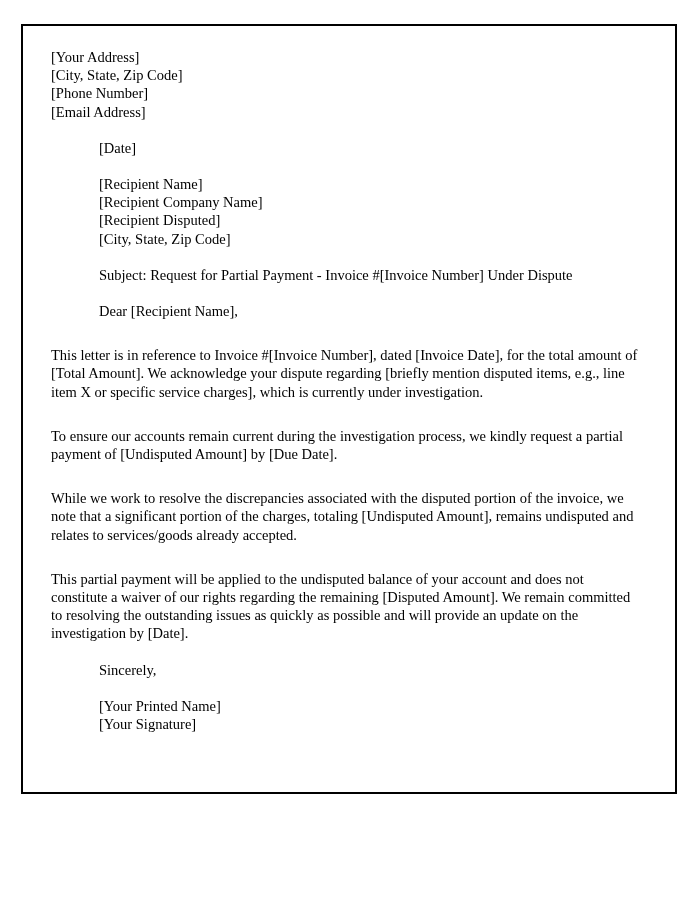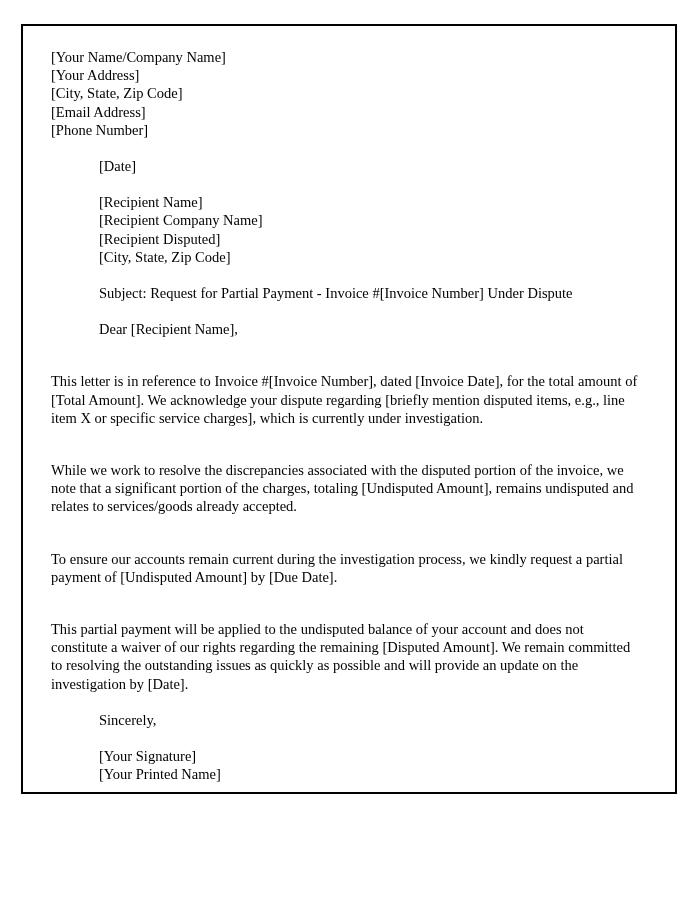--- a/index.html
+++ b/index.html
@@ -37,63 +37,62 @@
     line-height: 18.2px;
   }
   .line {
     white-space: pre;
   }
   .block {
     margin-top: 18px;
     margin-left: 48px;
   }
   p.para {
-    margin: 34px 0 0 0;
+    margin: 26px 0 0 0;
   }
   .subject {
     font-weight: normal;
   }
 </style>
 </head>
 <body>
 
 <div class="canvas">
   <div class="page">
     <div class="content">
 
       <div>
-        <div class="line">[Your Name/Company Name]</div>
         <div class="line">[Your Address]</div>
         <div class="line">[City, State, Zip Code]</div>
+        <div class="line">[Phone Number]</div>
         <div class="line">[Email Address]</div>
-        <div class="line">[Phone Number]</div>
       </div>
 
       <div class="block">
         <div class="line">[Date]</div>
       </div>
 
       <div class="block">
         <div class="line">[Recipient Name]</div>
         <div class="line">[Recipient Company Name]</div>
         <div class="line">[Recipient Disputed]</div>
         <div class="line">[City, State, Zip Code]</div>
       </div>
 
       <div class="block subject">Subject: Request for Partial Payment - Invoice #[Invoice Number] Under Dispute</div>
 
       <div class="block">Dear [Recipient Name],</div>
 
       <p class="para">This letter is in reference to Invoice #[Invoice Number], dated [Invoice Date], for the total amount of [Total Amount]. We acknowledge your dispute regarding [briefly mention disputed items, e.g., line item X or specific service charges], which is currently under investigation.</p>
+      <p class="para">To ensure our accounts remain current during the investigation process, we kindly request a partial payment of [Undisputed Amount] by [Due Date].</p>
       <p class="para">While we work to resolve the discrepancies associated with the disputed portion of the invoice, we note that a significant portion of the charges, totaling [Undisputed Amount], remains undisputed and relates to services/goods already accepted.</p>
-      <p class="para">To ensure our accounts remain current during the investigation process, we kindly request a partial payment of [Undisputed Amount] by [Due Date].</p>
       <p class="para">This partial payment will be applied to the undisputed balance of your account and does not constitute a waiver of our rights regarding the remaining [Disputed Amount]. We remain committed to resolving the outstanding issues as quickly as possible and will provide an update on the investigation by [Date].</p>
 
       <div class="block">Sincerely,</div>
 
       <div class="block">
+        <div class="line">[Your Printed Name]</div>
         <div class="line">[Your Signature]</div>
-        <div class="line">[Your Printed Name]</div>
       </div>
 
     </div>
   </div>
 </div>
 
 </body></html>

